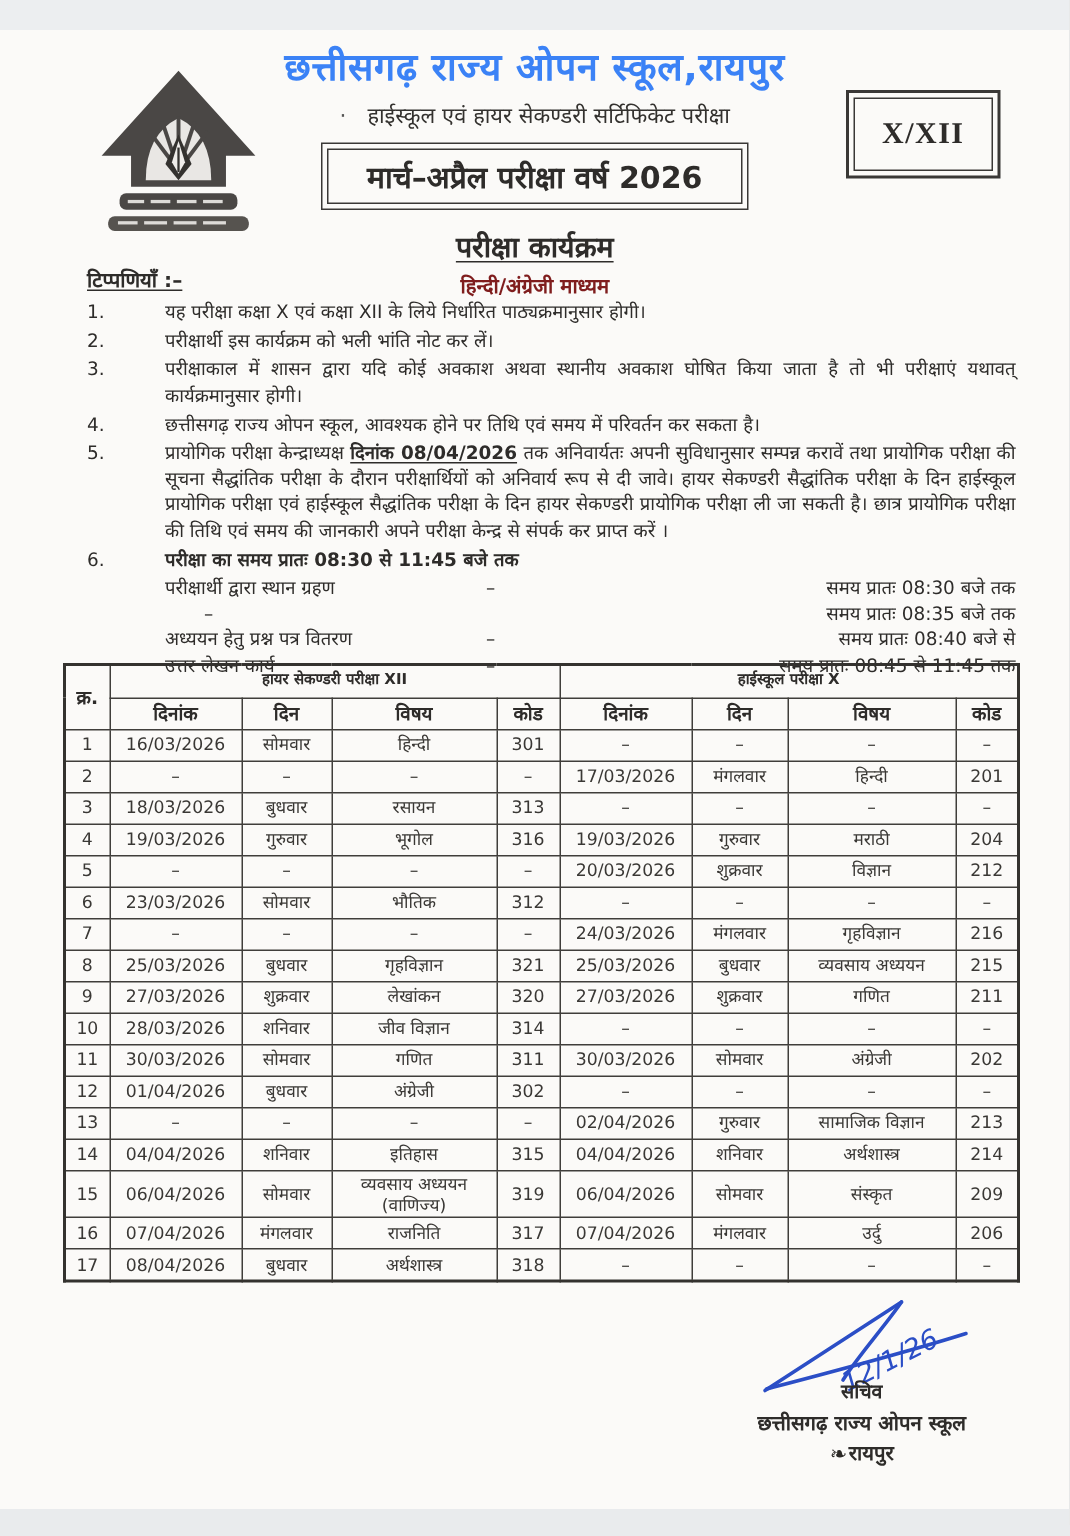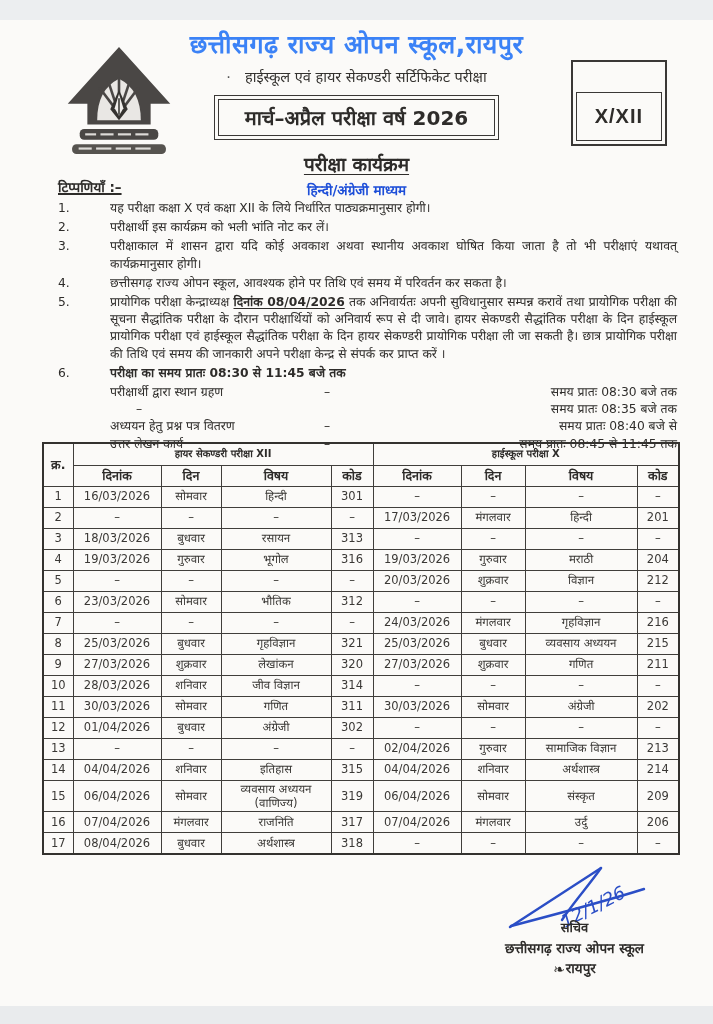--- a/index.html
+++ b/index.html
@@ -21,36 +21,36 @@
   .session-box {
     display:inline-block; margin-top:9px; padding:3px; border:1.5px solid #3a3836;
   }
   .session-box-inner {
     border:1.5px solid #3a3836; padding:4px 26px; font-size:20px; font-weight:bold;
   }
   .program-title {
     margin-top:11px; font-size:19px; font-weight:bold; text-decoration:underline;
     text-underline-offset:3px;
   }
-  .medium-line { margin-top:4px; font-size:13.5px; font-weight:bold; color:#1d4ed8; }
+  .medium-line { margin-top:4px; font-size:13.5px; font-weight:bold; color:#7f1d1d; }
 
   .logo { position:absolute; top:46px; left:64px; width:110px; height:120px; }
 
   .class-box {
     position:absolute; top:60px; right:46px; padding:3px; border:2px solid #3a3836; background:#fbfaf8;
   }
   .class-box-inner {
     border:1.5px solid #3a3836; padding:12px 18px; font-size:20px; font-weight:bold;
-    font-family:Liberation Sans, sans-serif; letter-spacing:1px;margin-top:27px;
+    font-family:Liberation Serif, serif; letter-spacing:1px;
   }
 
   
   .notes { position:absolute; top:178px; left:58px; right:36px; font-size:12.3px; line-height:1.4; }
   .notes-title {
-    font-size:13.5px; font-weight:bold; margin-bottom:3px;text-decoration:underline;
+    font-size:13.5px; font-weight:bold; margin-bottom:3px;
   }
   .notes-title u { text-underline-offset:2px; }
   .note-row { display:flex; margin-bottom:2px; }
   .note-no { width:52px; flex:none; }
   .note-text { flex:1; text-align:justify; }
   .b { font-weight:bold; }
   .bu { font-weight:bold; text-decoration:underline; text-underline-offset:2px; }
   .schedule { margin:1px 0 0 52px; }
   .sched-row { display:flex; }
   .sched-activity { width:188px; flex:none; }

